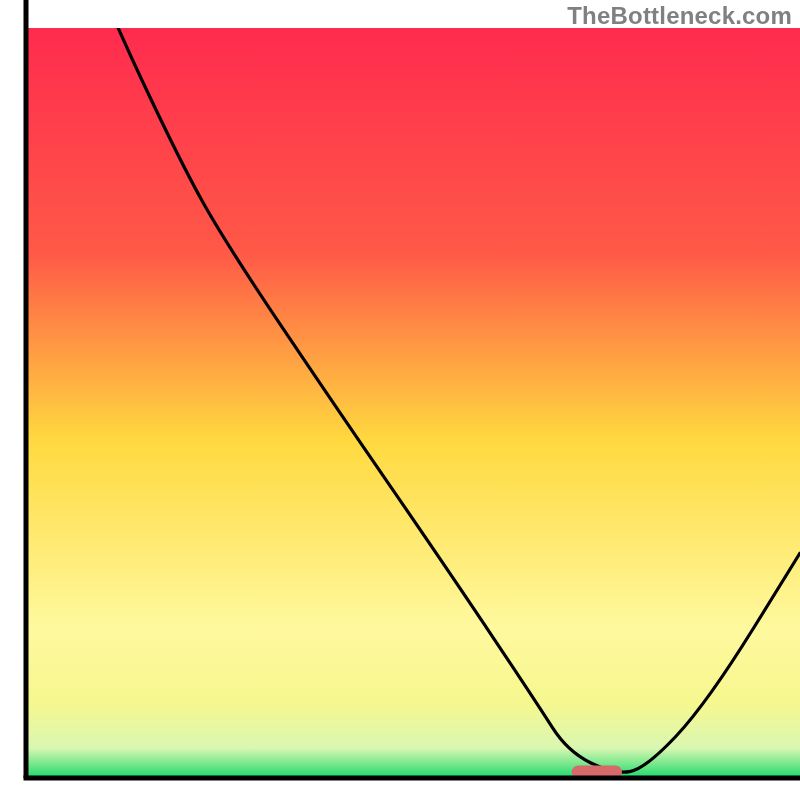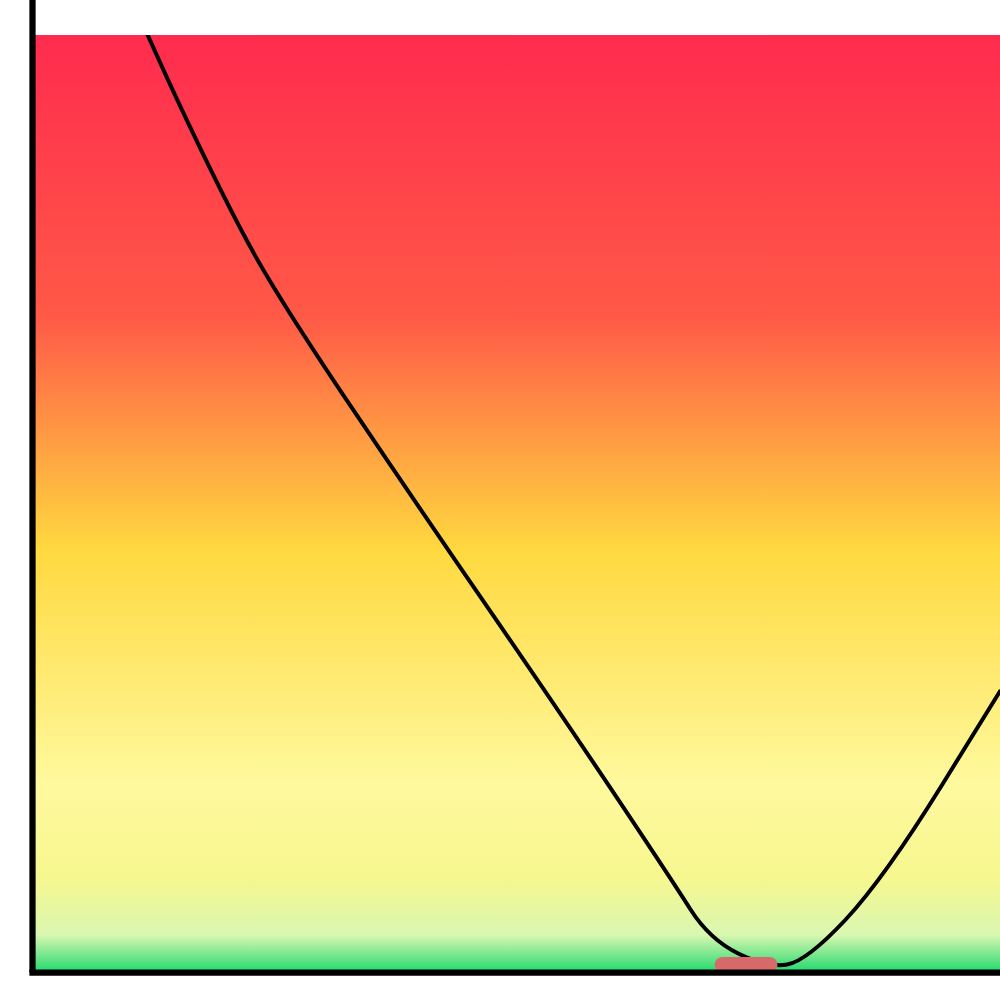--- a/index.html
+++ b/index.html
@@ -30,20 +30,21 @@
   svg {
     position: absolute;
     top: 0;
     left: 0;
   }
 </style>
 </head>
 <body>
 <div class="frame">
 
+  <div class="watermark">TheBottleneck.com</div>
 
   <svg id="chart-svg" width="800" height="800" viewBox="0 0 800 800">
       <defs>
         <linearGradient id="bg-grad" x1="0" y1="0" x2="0" y2="1">
           <stop offset="0%" stop-color="#ff2b4e"></stop>
           <stop offset="30%" stop-color="#ff5947"></stop>
           <stop offset="55.00000000000001%" stop-color="#ffd93f"></stop>
           <stop offset="80%" stop-color="#fff99e"></stop>
           <stop offset="90%" stop-color="#f6f78f"></stop>
           <stop offset="96%" stop-color="#d9f7b1"></stop>

